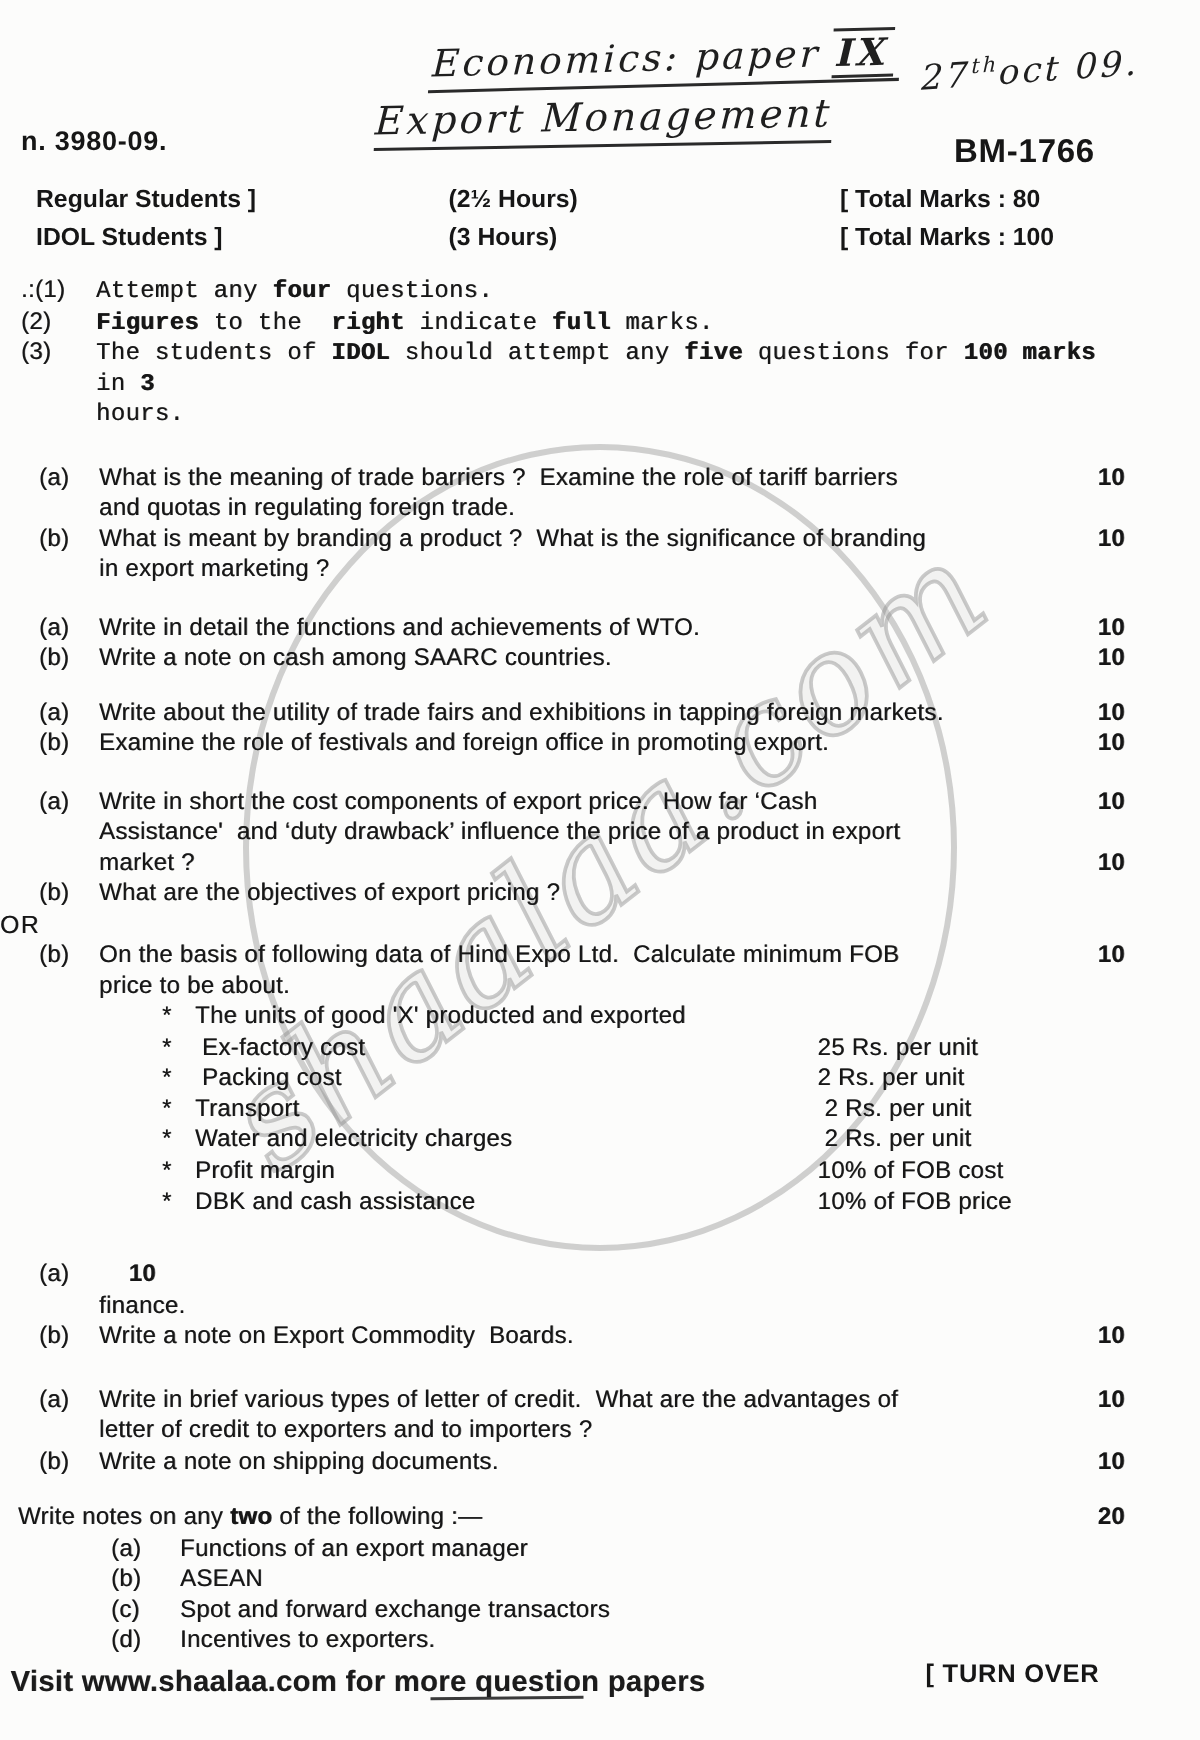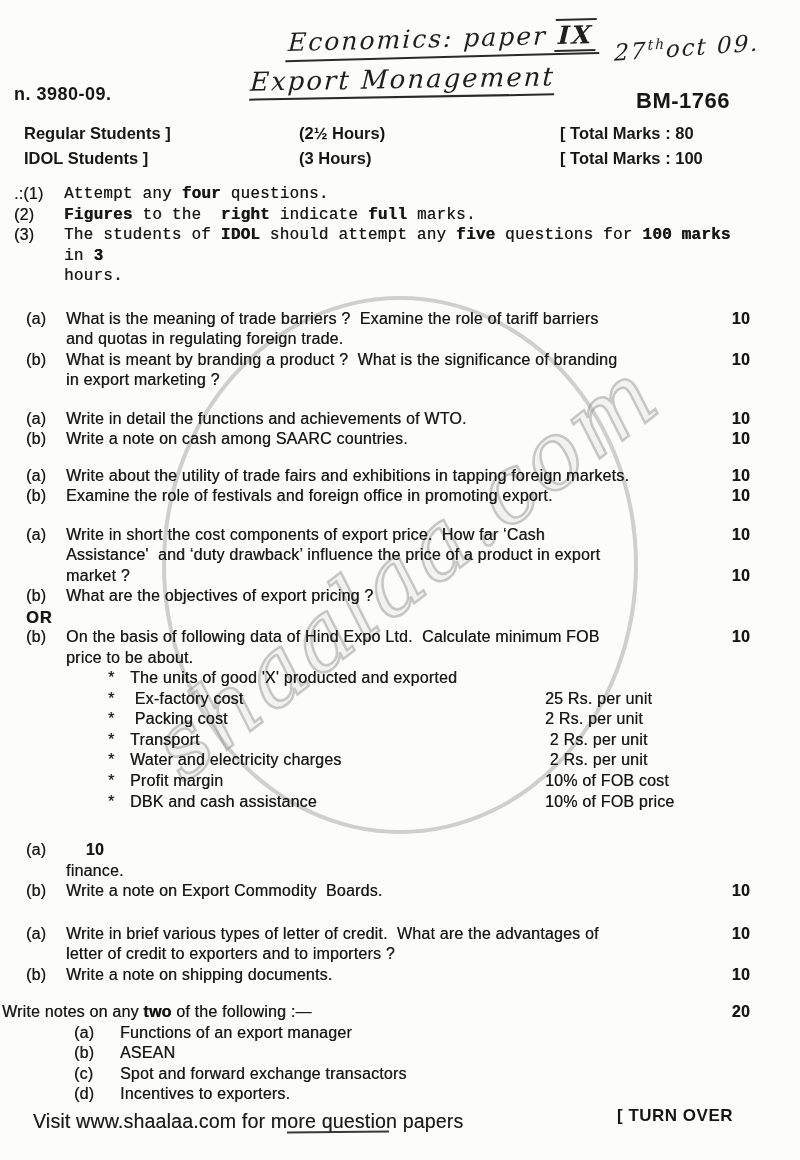--- a/index.html
+++ b/index.html
@@ -104,42 +104,43 @@
 
   .notes { margin-top: 6px; }
   .qb1 { margin-top: 22px; }
   .qb2 { margin-top: 18px; }
   .qb3 { margin-top: 16px; }
   .qb4 { margin-top: 18px; }
   .qb5 { margin-top: 28px; }
   .qb6 { margin-top: 22px; }
   .qb7 { margin-top: 17px; }
 
-  .or-row { line-height: 20.5px; font-weight: bold; font-size: 16.5px; letter-spacing: 1px; margin-left: 26px; }
+  .or-row { line-height: 20.5px; font-weight: normal; font-size: 16.5px; letter-spacing: 1px; }
 
   .srow { display: flex; line-height: 20.6px; padding: 0 40px 0 108px; }
   .sstar { width: 22px; flex: 0 0 22px; }
   .stxt  { width: 415px; flex: 0 0 415px; white-space: pre-wrap; }
   .sval  { flex: 1; white-space: pre; }
   .srow, .sval, .stxt { text-shadow: 0.4px 0 0 rgba(25,25,25,0.65); }
 
-  .q7-intro { padding-left: 2px; }
+  .q7-intro { padding-left: 12px; }
   .q7-items .qlbl { width: 46px; flex: 0 0 46px; margin-left: 48px; }
 
   
   .divider {
     margin: 26px 0 0 287px;
     width: 102px;
     border-top: 2.5px solid #3a3a3a;
     transform: rotate(-0.6deg);
   }
   .site-note {
-    position: absolute; left: 33px; top: 1110px;
+    position: absolute; left: 7px; top: 1110px;
     font-size: 19.5px; letter-spacing: 0.2px; color: #1b1b1b;
     text-shadow: 0.3px 0 0 rgba(25,25,25,0.5);
+    font-weight: bold;
   }
   .turn-over {
     position: absolute; left: 617px; top: 1106px;
     font-size: 17px; font-weight: bold; letter-spacing: 0.5px;
   }
 </style>
 </head>
 <body>
 
 <div class="page">

